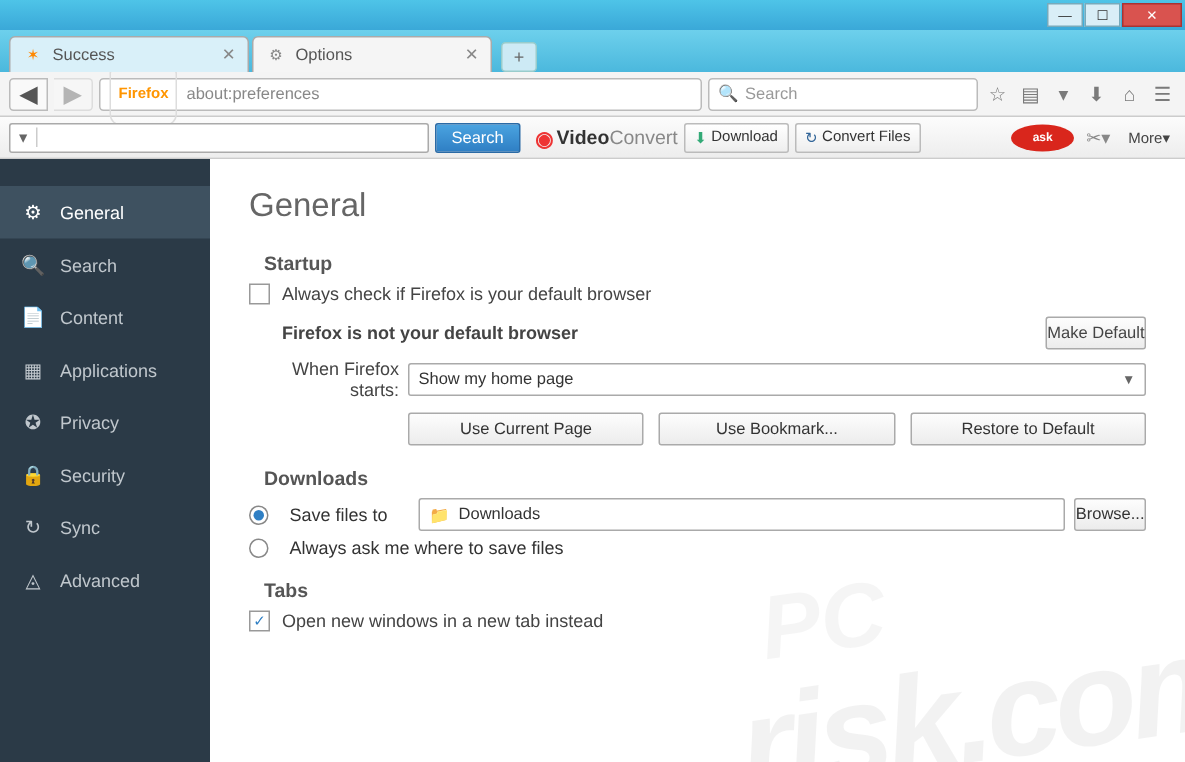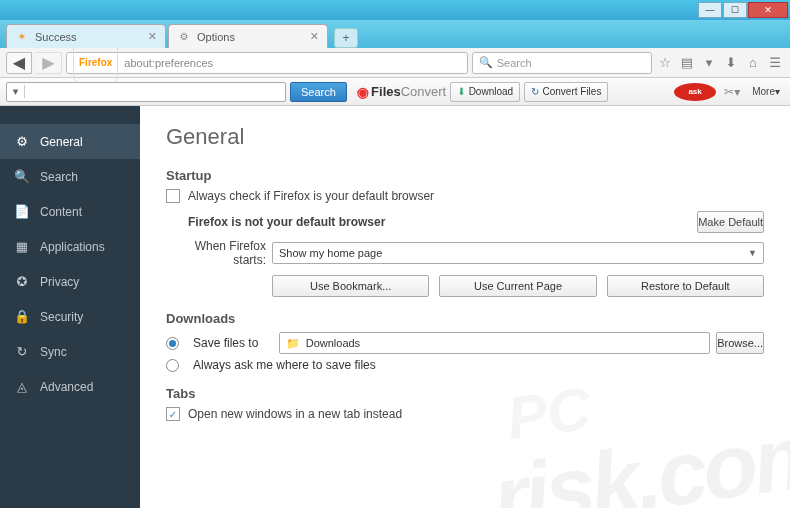--- a/index.html
+++ b/index.html
@@ -44,21 +44,21 @@
 
 
 .main { display: flex; height: calc(508px - 20px - 28px - 30px - 28px); position: relative; }
 .sidebar { width: 140px; background: #2b3a47; color: #c0c7cd; padding-top: 18px; }
 .side-item { display: flex; align-items: center; gap: 10px; padding: 10px 14px; font-size: 12px; cursor: pointer; }
 .side-item.active { background: #3e5160; color: #fff; }
 .side-icon { width: 16px; text-align: center; font-size: 13px; }
 
 .content { flex: 1; padding: 18px 26px 0 26px; overflow: hidden; position: relative; color: #333; }
 .h1 { font-size: 22px; font-weight: 300; color: #666; margin-bottom: 18px; }
-.section-title { font-size: 13px; font-weight: bold; color: #555; margin: 10px 0 6px; }
+.section-title { font-size: 13px; font-weight: bold; color: #555; margin: 10px 10px 6px; }
 .row { display: flex; align-items: center; margin: 5px 0; font-size: 12px; color: #444; }
 .chk { width: 14px; height: 14px; border: 1px solid #999; margin-right: 8px; background: #fff; display: inline-flex; align-items: center; justify-content: center; font-size: 10px; color: #2f7fc4; cursor: pointer; }
 .chk.checked::after { content: "✓"; }
 .radio { width: 13px; height: 13px; border: 1px solid #888; border-radius: 50%; margin-right: 8px; display: inline-flex; align-items: center; justify-content: center; cursor: pointer; }
 .radio.sel::after { content: ""; width: 7px; height: 7px; background: #2f7fc4; border-radius: 50%; }
 .bold { font-weight: bold; }
 .btn { height: 22px; padding: 0 0; border: 1px solid #aaa; background: linear-gradient(#fdfdfd,#ececec); font-size: 11px; cursor: pointer; border-radius: 2px; display: inline-flex; align-items: center; }
 .field-row { display: flex; align-items: center; margin: 6px 0; gap: 6px; }
 .label { width: 100px; text-align: right; font-size: 12px; color: #444; }
 .select, .textfield { flex: 1; height: 22px; border: 1px solid #aaa; background: #fff; font-size: 11px; padding: 0 6px; display: flex; align-items: center; justify-content: space-between; border-radius: 2px; }
@@ -114,21 +114,21 @@
   <span class="nav-icon">☰</span>
 </div>
 
 <div class="toolbar2">
   <div class="tb-search">
     <span class="dd">▾</span>
   </div>
   <div class="tb-search-btn">Search</div>
   <div class="vc-brand">
     <span class="swirl">◉</span>
-    <span class="v">Files</span>
+    <span class="v">Video</span>
       <span class="c">Convert</span>
   </div>
   <div class="tb-btn">
     <span style="color:#3a7">⬇</span>
     <span>Download</span>
   </div>
   <div class="tb-btn">
     <span style="color:#369">↻</span>
     <span>Convert Files</span>
   </div>
@@ -187,22 +187,22 @@
     </div>
 
     <div class="field-row">
       <div class="label">When Firefox starts:</div>
       <div class="select">
         <span>Show my home page</span>
         <span class="caret">▼</span>
       </div>
     </div>
     <div class="btn-row">
+      <span class="btn">Use Current Page</span>
       <span class="btn">Use Bookmark...</span>
-      <span class="btn">Use Current Page</span>
       <span class="btn">Restore to Default</span>
     </div>
 
     <div class="section-title">Downloads</div>
     <div class="dl-row">
       <span class="radio sel"></span>
       <span style="font-size:12px;width:80px">Save files to</span>
       <div class="dl-field">
         <span class="folder-icon">📁</span>
         <span>Downloads</span>

